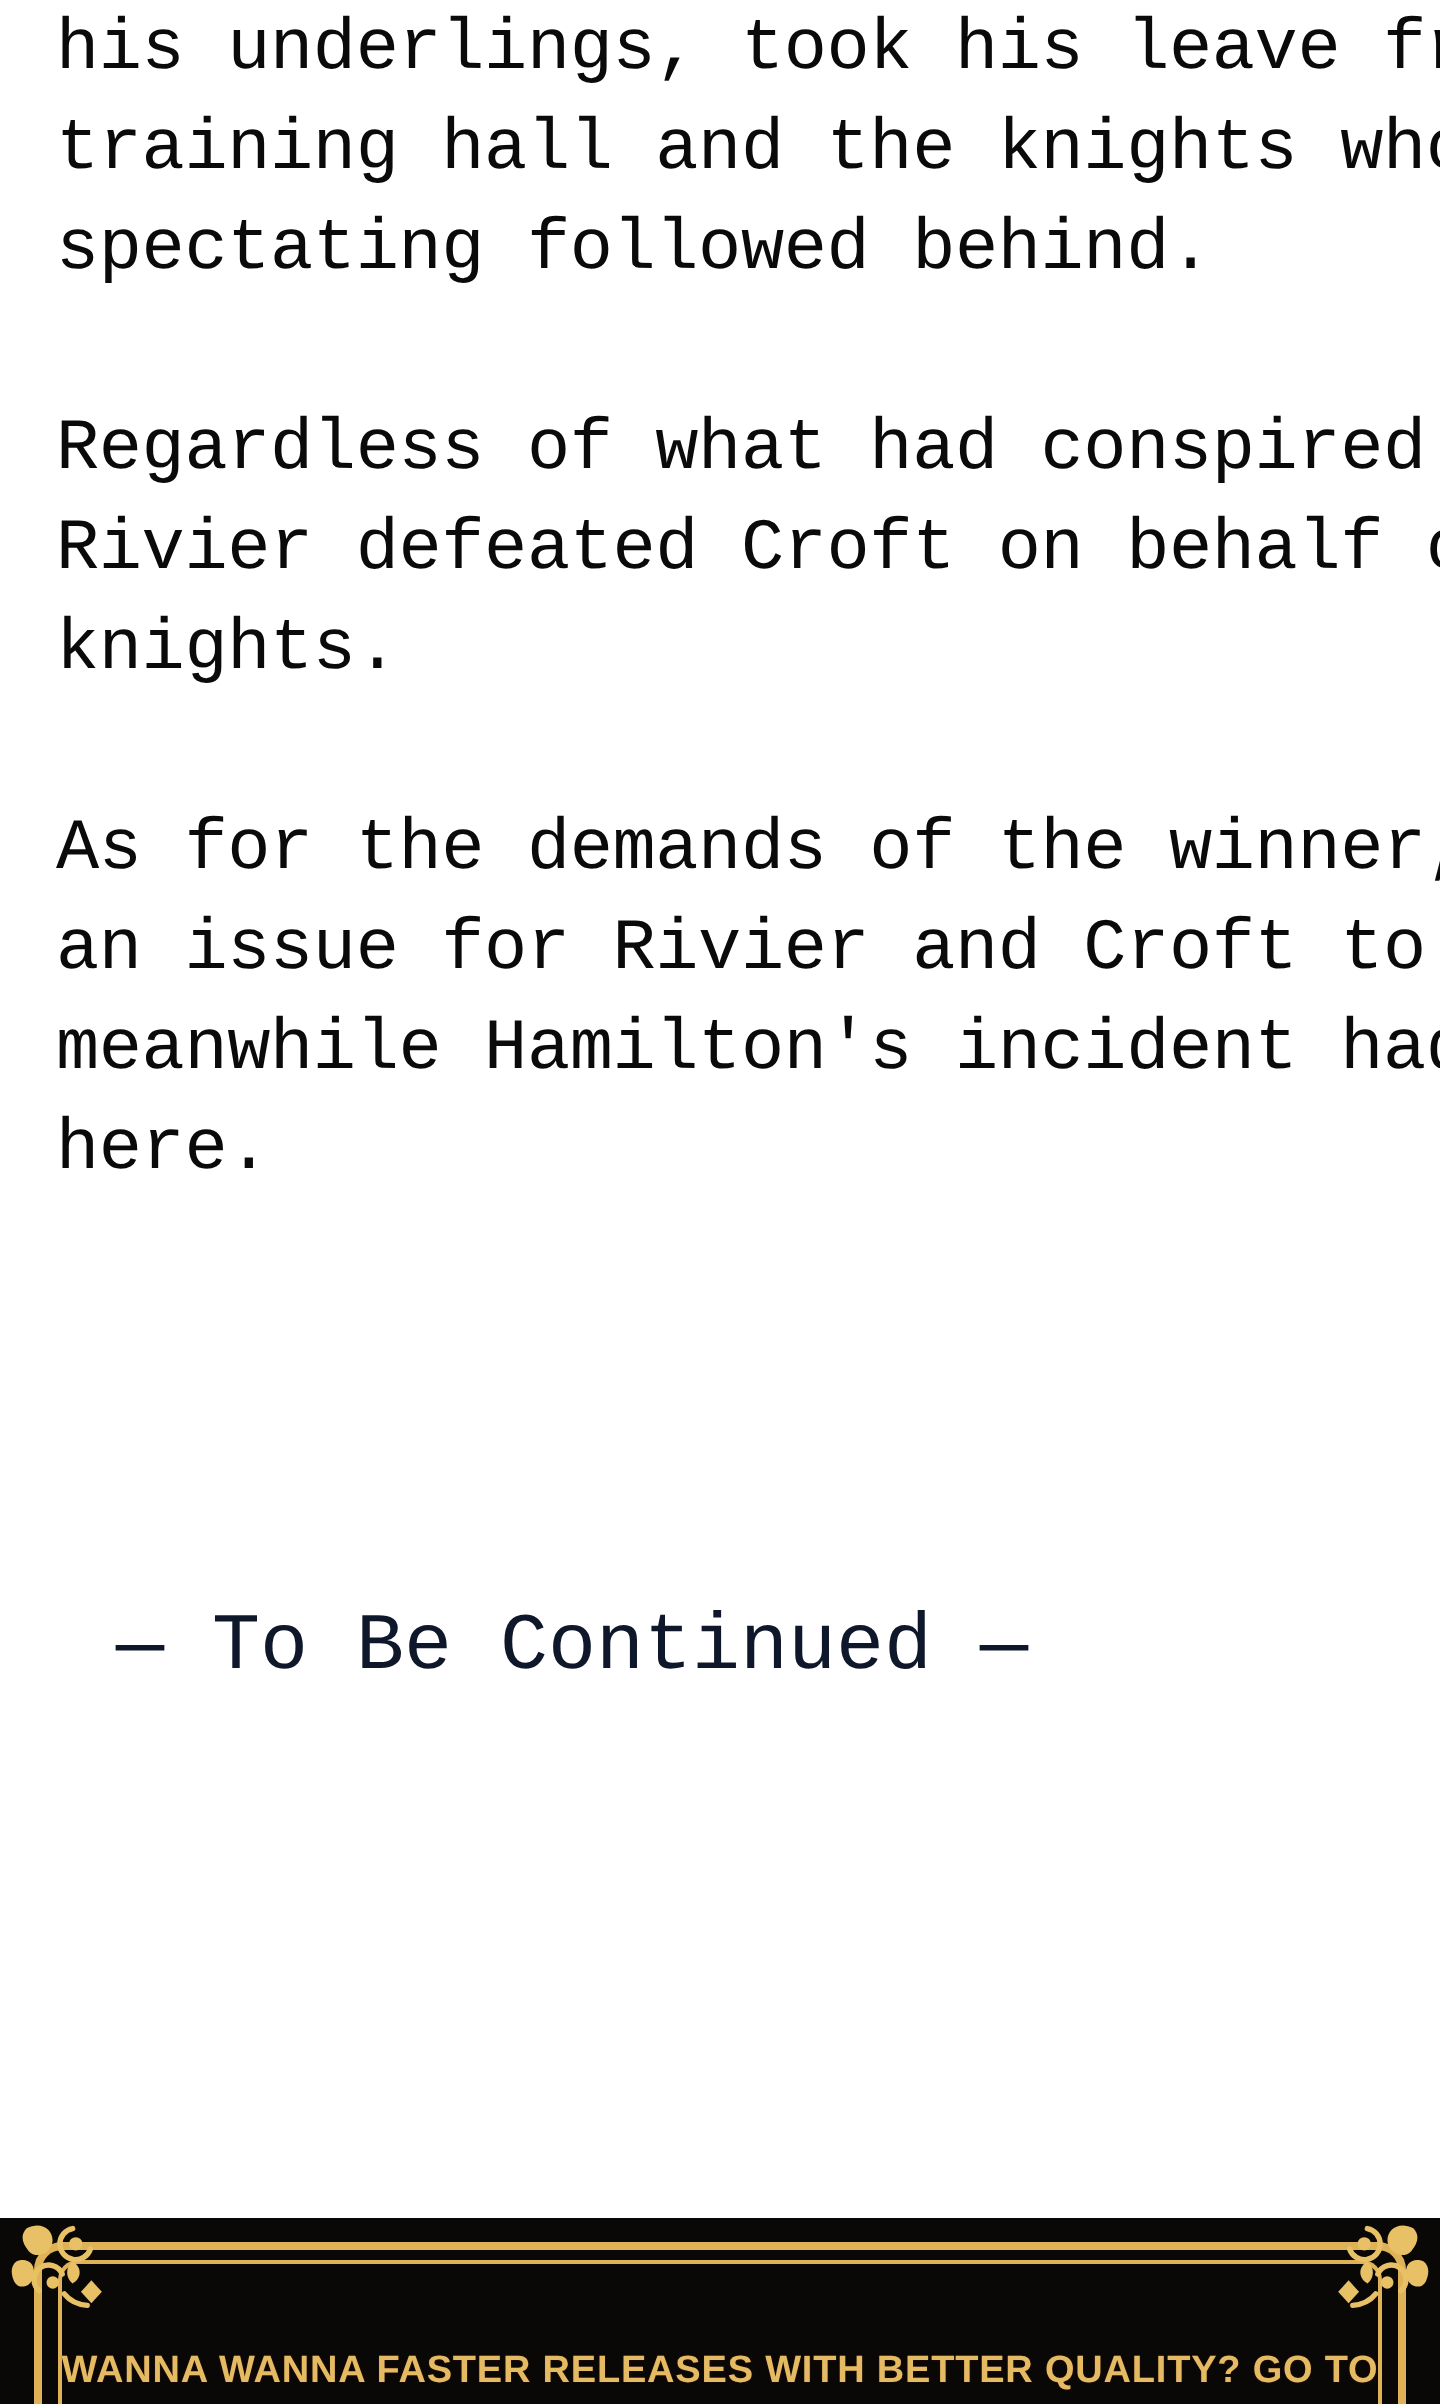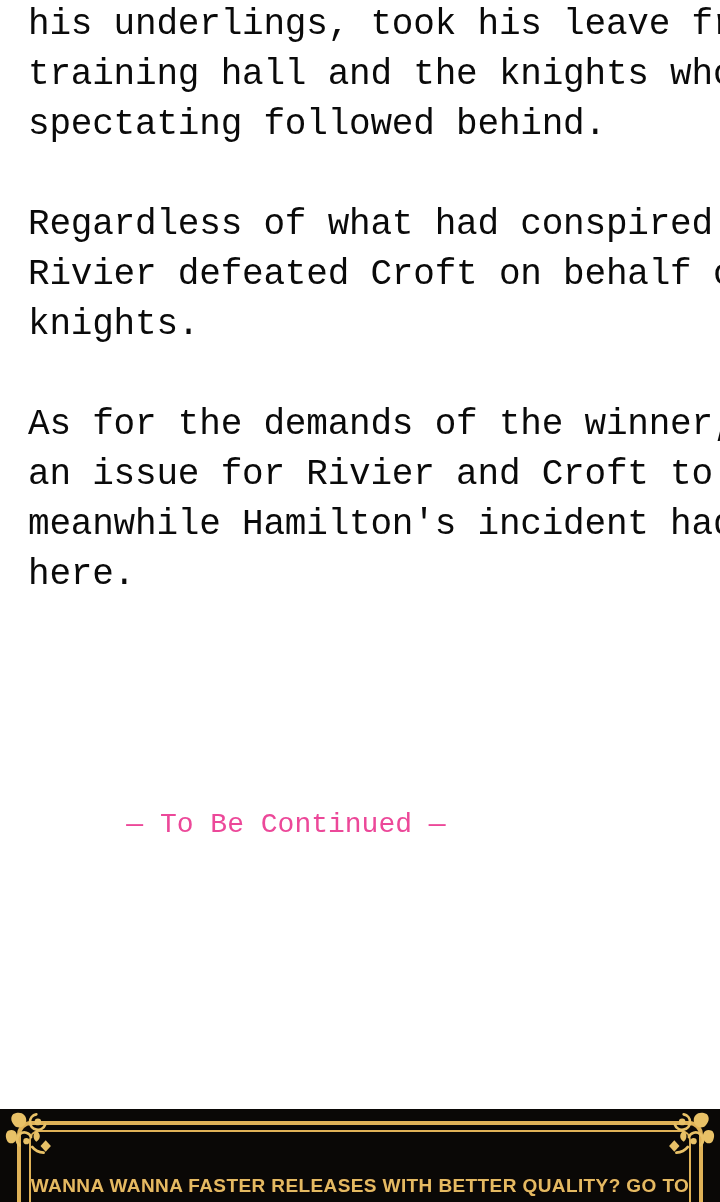--- a/index.html
+++ b/index.html
@@ -27,23 +27,23 @@
     margin: 0 0 50px 0;
     font-size: 36px;
     line-height: 50px;
     white-space: pre;
     letter-spacing: -0.2px;
   }
   .tbc {
     margin: 200px 0 0 -28px;
     width: 572px;
     text-align: center;
-    font-size: 28px;
+    font-size: 40px;
     line-height: 50px;
-    color: #ec4899;
+    color: #0f172a;
   }
   .banner {
     position: absolute;
     left: 0;
     bottom: 0;
     width: 720px;
     height: 93px;
     background: #0a0806;
     overflow: hidden;
   }

